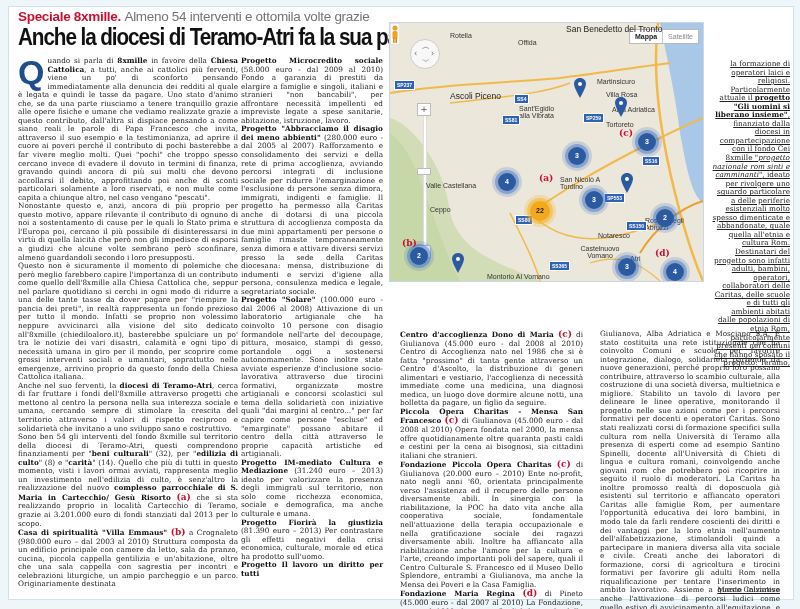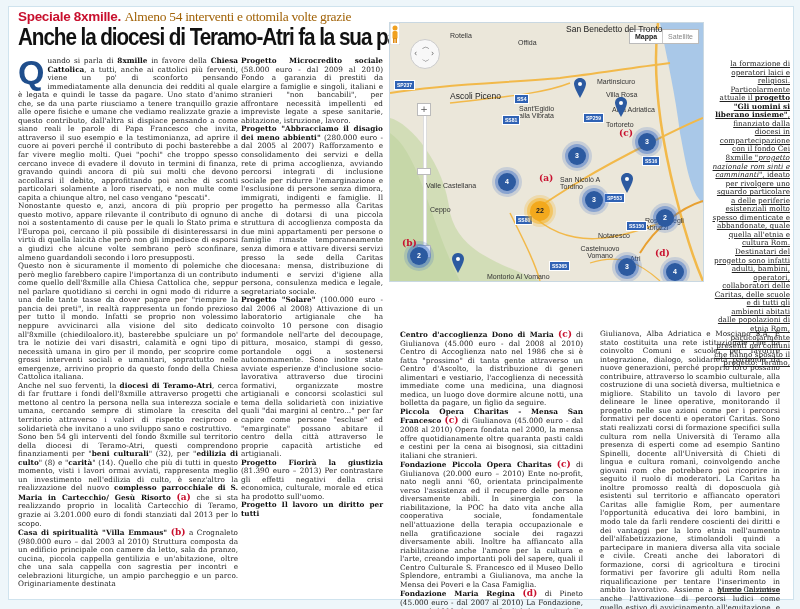--- a/index.html
+++ b/index.html
@@ -1,20 +1,20 @@
 <!DOCTYPE html>
 <html><head>
 <meta charset="utf-8">
 <style>
   html,body{margin:0;padding:0;}
   body{width:800px;height:609px;background:#eef6fa;position:relative;overflow:hidden;font-family:"DejaVu Serif",serif;color:#222;}
   .page{position:absolute;left:8px;top:6px;width:784px;height:592px;background:#ffffff;border:1px solid #cfe3ee;}
   .kicker{position:absolute;left:18px;top:9px;font-family:"Liberation Sans",sans-serif;font-size:13.5px;font-weight:bold;letter-spacing:-0.3px;}
   .kicker .red{color:#c8102e;}
-  .kicker .grey{color:#a16207;font-weight:normal;font-family:Liberation Serif, serif;}
+  .kicker .grey{color:#737373;font-weight:normal;}
   .headline{position:absolute;left:18px;top:24px;font-family:"Liberation Sans",sans-serif;font-size:23px;font-weight:bold;letter-spacing:-1.2px;color:#111;transform:scaleX(0.9);transform-origin:left top;white-space:nowrap;}
   .col{position:absolute;font-size:7.3px;line-height:8.55px;text-align:justify;color:#222;}
   .col p{margin:0;}
   .col b{color:#111;}
   .tag{color:#c8102e;font-weight:bold;font-size:9px;}
   .dropcap{float:left;font-family:"Liberation Sans",sans-serif;font-size:34px;line-height:28px;font-weight:bold;color:#1f4e8c;margin:1px 3px 0 0;}
   .map{position:absolute;left:389px;top:22px;width:313px;height:258px;border:1px solid #c9d8e2;overflow:hidden;background:#e9e5d8;}
   .map svg{position:absolute;left:0;top:0;}
   .maptype{position:absolute;top:6px;right:4px;display:flex;background:#fff;border:1px solid #bbb;font-family:"Liberation Sans",sans-serif;font-size:7px;}
   .maptype span{padding:3px 5px;}
@@ -54,20 +54,21 @@
   <p>Questo non è sicuramente il momento di polemiche che però meglio farebbero capire l'importanza di un contributo come quello dell'8xmille alla Chiesa Cattolica che, seppur nel parlare quotidiano si cerchi in ogni modo di ridurre a una delle tante tasse da dover pagare per "riempire la pancia dei preti", in realtà rappresenta un fondo prezioso per tutto il mondo. Infatti se proprio non volessimo neppure avvicinarci alla visione del sito dedicato all'8xmille (chiediloaloro.it), basterebbe spulciare un po' tra le notizie dei vari disastri, calamità e ogni tipo di necessità umana in giro per il mondo, per scoprire come grossi interventi sociali e umanitari, soprattutto nelle emergenze, arrivino proprio da questo fondo della Chiesa Cattolica italiana.</p>
   <p><span>Anche nel suo ferventi, la </span><b>diocesi di Teramo-Atri</b><span>, cerca di far fruttare i fondi dell'8xmille attraverso progetti che mettono al centro la persona nella sua interezza sociale e umana, cercando sempre di stimolare la crescita del territorio attraverso i valori di rispetto reciproco e solidarietà che invitano a uno sviluppo sano e costruttivo.</span></p>
   <p><span>Sono ben 54 gli interventi del fondo 8xmille sul territorio della diocesi di Teramo-Atri, questi comprendono finanziamenti per "</span><b>beni culturali</b><span>" (32), per "</span><b>edilizia di culto</b><span>" (8) e "</span><b>carità</b><span>" (14). Quello che più di tutti in questo momento, visti i lavori ormai avviati, rappresenta meglio un investimento nell'edilizia di culto, è senz'altro la realizzazione del nuovo </span><b>complesso parrocchiale di S. Maria in Cartecchio/ Gesù Risorto</b> <span class="tag">(a)</span><span> che si sta realizzando proprio in località Cartecchio di Teramo, grazie ai 3.201.000 euro di fondi stanziati dal 2013 per lo scopo.</span></p>
   <p><b>Casa di spiritualità "Villa Emmaus"</b> <span class="tag">(b)</span><span> a Crognaleto (980.000 euro – dal 2003 al 2010) Struttura composta da un edificio principale con camere da letto, sala da pranzo, cucina, piccola cappella gentilizia e un'abitazione, oltre che una sala cappella con sagrestia per incontri e celebrazioni liturgiche, un ampio parcheggio e un parco. Originariamente destinata</span></p>
 </div>
 
 <div class="col" id="col2" style="left:241px;top:57px;width:142px;">
 <p><b>Progetto Microcredito sociale</b><span> (58.000 euro - dal 2009 al 2010) Fondo a garanzia di prestiti da elargire a famiglie e singoli, italiani e stranieri "non bancabili", per affrontare necessità impellenti ed impreviste legate a spese sanitarie, abitazione, istruzione, lavoro.</span></p>
     <p><b>Progetto "Abbracciamo il disagio dei meno abbienti"</b><span> (280.000 euro - dal 2005 al 2007) Rafforzamento e consolidamento dei servizi e della rete di prima accoglienza, avviando percorsi integrati di inclusione sociale per ridurre l'emarginazione e l'esclusione di persone senza dimora, immigrati, indigenti e famiglie. Il progetto ha permesso alla Caritas anche di dotarsi di una piccola struttura di accoglienza composta da due mini appartamenti per persone o famiglie rimaste temporaneamente senza dimora e attivare diversi servizi presso la sede della Caritas diocesana: mensa, distribuzione di indumenti e servizi d'igiene alla persona, consulenza medica e legale, segretariato sociale.</span></p>
     <p><b>Progetto "Solare"</b><span> (100.000 euro - dal 2006 al 2008) Attivazione di un laboratorio artigianale che ha coinvolto 10 persone con disagio formandole nell'arte del decoupage, pittura, mosaico, stampi di gesso, portandole oggi a sostenersi autonomamente. Sono inoltre state avviate esperienze d'inclusione socio-lavorativa attraverso due tirocini formativi, organizzate mostre artigianali e concorsi scolastici sul tema della solidarietà con iniziative quali "dai margini al centro..." per far capire come persone "escluse" ed "emarginate" possano abitare il centro della città attraverso le proprie capacità artistiche ed artigianali.</span></p>
+    <p><b>Progetto IM-mediato Cultura e Mediazione</b><span> (31.240 euro – 2013) ideato per valorizzare la presenza degli immigrati sul territorio, non solo come ricchezza economica, sociale e demografica, ma anche culturale e umana.</span></p>
     <p><b>Progetto Fiorirà la giustizia</b><span> (81.390 euro – 2013) Per contrastare gli effetti negativi della crisi economica, culturale, morale ed etica ha prodotto sull'uomo.</span></p>
     <p><b>Progetto Il lavoro un diritto per tutti</b></p>
   </div>
 
 <div class="map">
   <svg width="313" height="258">
     <rect x="0" y="0" width="313" height="258" fill="#ebe7da"></rect>
     <path d="M0,110 C30,130 40,200 70,258 L0,258 Z" fill="#b8cf9a" opacity="0.8"></path>
     <path d="M0,95 C20,100 55,140 60,190 C70,230 110,240 150,258 L0,258 Z" fill="#c7d9a8" opacity="0.7"></path>
     <path d="M270,0 L313,0 L313,180 C300,170 296,140 290,110 C285,70 278,40 270,0 Z" fill="#a9c8e8"></path>

